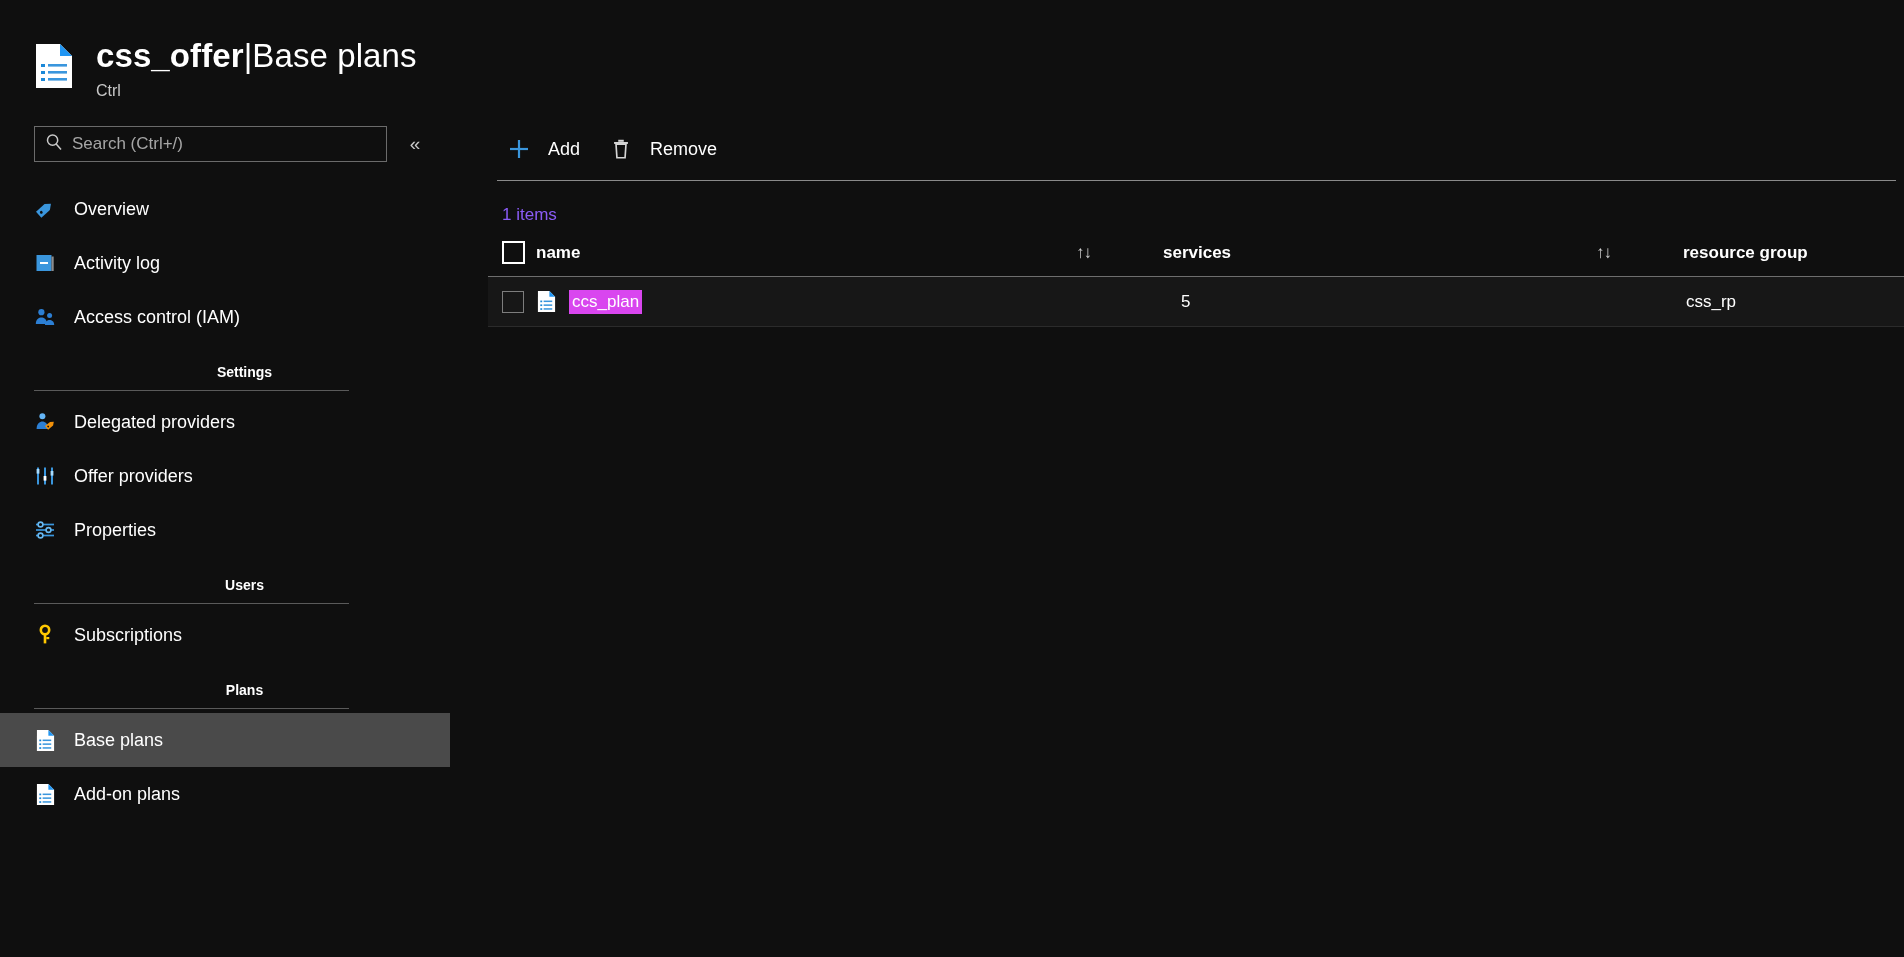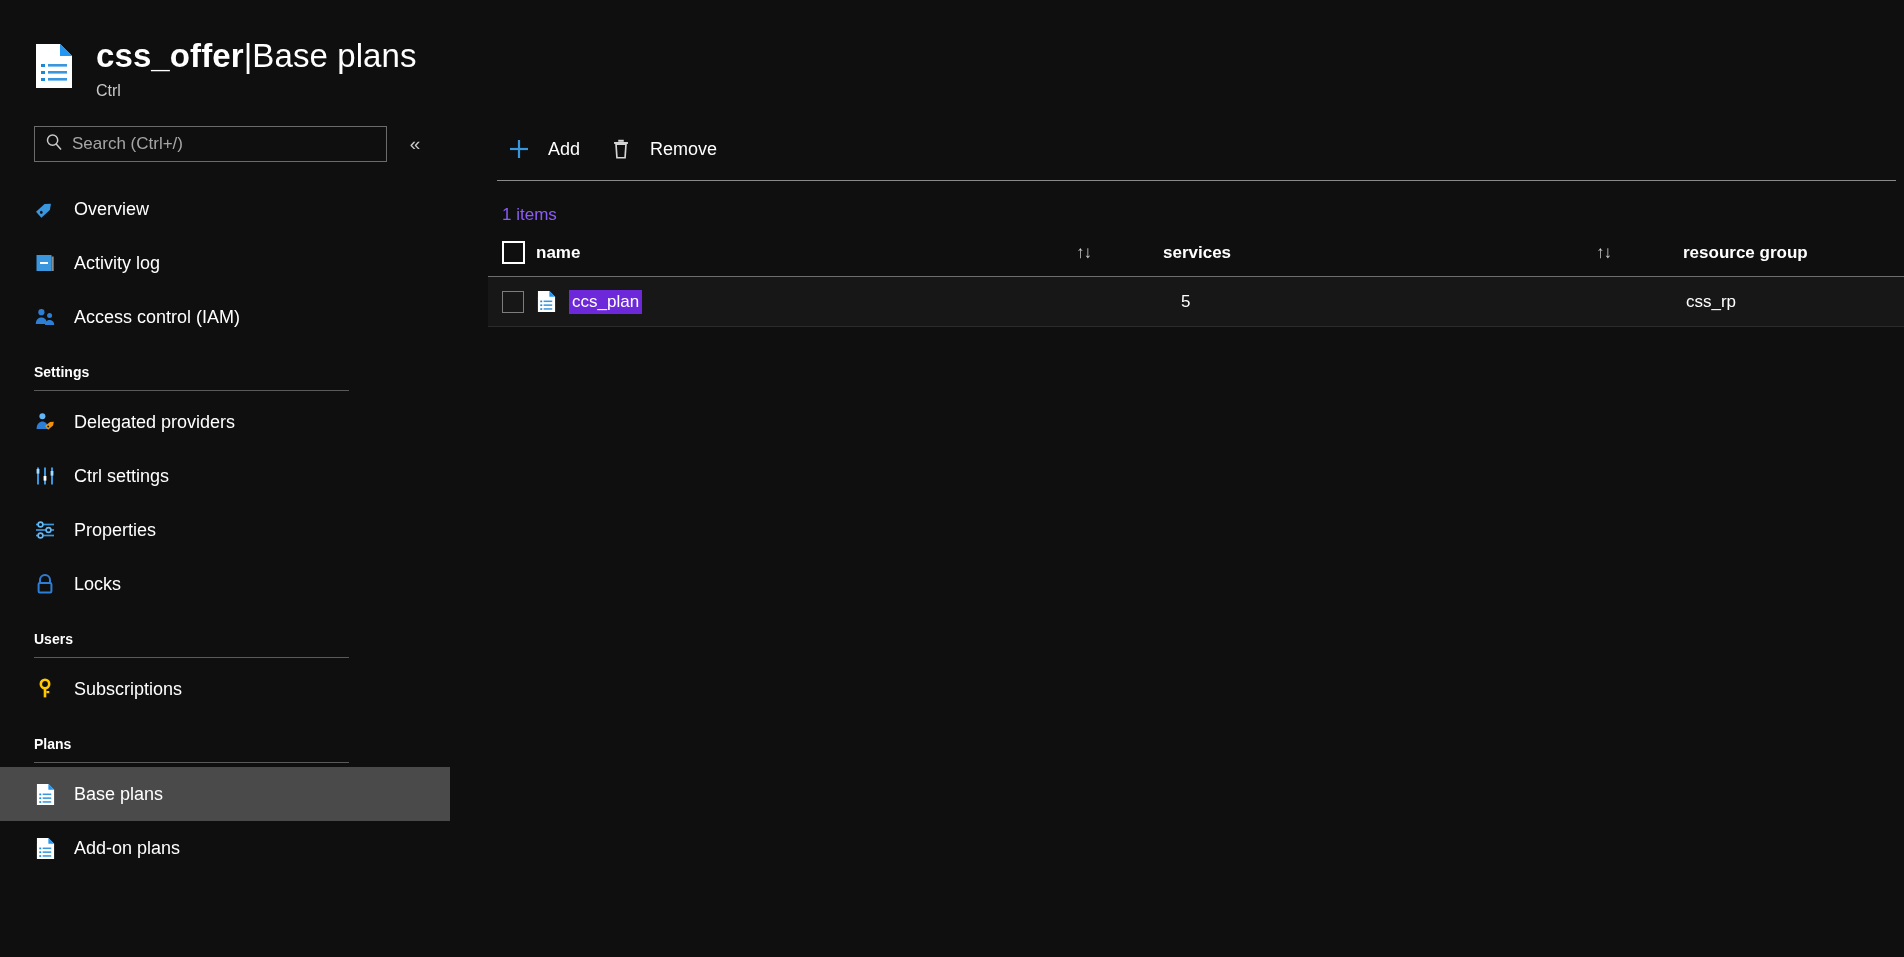--- a/index.html
+++ b/index.html
@@ -17,21 +17,21 @@
   .header-icon { width: 44px; height: 48px; margin-right: 20px; margin-top: 6px; flex: 0 0 auto; }
   .header-text { display: flex; flex-direction: column; }
   .title { font-size: 33px; font-weight: 600; line-height: 40px; letter-spacing: 0.1px; color: #ffffff; white-space: nowrap; }
   .title .plain { font-weight: 400; }
   .subtitle { font-size: 16px; color: #c8c8c8; margin-top: 6px; font-weight: 400; }
 
   
   .body { display: flex; flex: 1 1 auto; min-height: 0; }
 
   
-  .sidebar { width: 455px; flex: 0 0 455px; position: relative; padding-top: 2px; }
+  .sidebar { width: 455px; flex: 0 0 455px; position: relative; padding-top: 2px; text-align: center; }
   .search-row { display: flex; align-items: center; padding: 0 0 0 34px; height: 44px; }
   .search-box {
     width: 353px; height: 36px; border: 1px solid #6b6b6b; background: #0f0f0f;
     display: flex; align-items: center; padding: 0 10px; gap: 9px;
   }
   .search-box .ph { font-size: 17px; color: #a6a6a6; }
   .collapse-btn {
     width: 40px; height: 36px; display: flex; align-items: center; justify-content: center;
     color: #c9c9c9; font-size: 19px; margin-left: 8px;
   }
@@ -66,21 +66,21 @@
   .col-name  { width: 540px; }
   .col-sort1 { width: 60px; text-align: right; }
   .col-svc   { width: 460px; padding-left: 27px !important; }
   .col-sort2 { width: 60px; text-align: right; }
   .col-rg    { width: 292px; padding-left: 27px !important; }
 
   .chk { width: 23px; height: 23px; border: 2px solid #ffffff; background: transparent; display: block; }
   .chk.row { border: 1px solid #7d7d7d; width: 22px; height: 22px; }
   .sort-ico { font-size: 17px; color: #d0d0d0; letter-spacing: -1px; padding-right: 8px; display: inline-block; }
   .name-cell { display: flex; align-items: center; gap: 11px; }
-  .name-sel { background: #6d28d9; color: #ffffff; padding: 2px 3px; font-size: 17px; }
+  .name-sel { background: #d946ef; color: #ffffff; padding: 2px 3px; font-size: 17px; }
   .svc-val { padding-left: 18px; }
   .rg-val { padding-left: 3px; }
   .doc-sm { width: 22px; height: 24px; flex: 0 0 22px; }
 </style>
 </head>
 <body>
 
 <div class="page">
 
   <div class="header">
@@ -181,46 +181,37 @@
           <span class="nav-icon">
             <svg viewBox="0 0 22 22" width="22" height="22">
               <line x1="4" y1="2.5" x2="4" y2="19.5" stroke="#3a96dd" stroke-width="2"></line>
               <line x1="11" y1="2.5" x2="11" y2="19.5" stroke="#3a96dd" stroke-width="2"></line>
               <line x1="18" y1="2.5" x2="18" y2="19.5" stroke="#3a96dd" stroke-width="2"></line>
               <rect x="2.6" y="4" width="2.8" height="4.6" fill="#a8dcff"></rect>
               <rect x="9.6" y="11" width="2.8" height="4.6" fill="#ffffff"></rect>
               <rect x="16.6" y="6" width="2.8" height="4.6" fill="#a8dcff"></rect>
             </svg>
           </span>
-          <span>Ctrl settings</span>
+          <span>Offer providers</span>
         </div>
 
         <div class="nav-item">
           <span class="nav-icon">
             <svg viewBox="0 0 22 22" width="22" height="22">
               <line x1="2" y1="5.5" x2="20" y2="5.5" stroke="#3a96dd" stroke-width="1.7"></line>
               <line x1="2" y1="11" x2="20" y2="11" stroke="#3a96dd" stroke-width="1.7"></line>
               <line x1="2" y1="16.5" x2="20" y2="16.5" stroke="#3a96dd" stroke-width="1.7"></line>
               <circle cx="6.5" cy="5.5" r="2.4" fill="#0f0f0f" stroke="#68b8f0" stroke-width="1.6"></circle>
               <circle cx="14.5" cy="11" r="2.4" fill="#0f0f0f" stroke="#68b8f0" stroke-width="1.6"></circle>
               <circle cx="6.5" cy="16.5" r="2.4" fill="#0f0f0f" stroke="#68b8f0" stroke-width="1.6"></circle>
             </svg>
           </span>
           <span>Properties</span>
         </div>
 
-        <div class="nav-item">
-          <span class="nav-icon">
-            <svg viewBox="0 0 22 22" width="22" height="22">
-              <path d="M6 10 V7 A5 5 0 0 1 16 7 V10" fill="none" stroke="#2c7fd4" stroke-width="2"></path>
-              <rect x="4.6" y="10" width="12.8" height="9.4" rx="1.2" fill="none" stroke="#2c7fd4" stroke-width="2"></rect>
-            </svg>
-          </span>
-          <span>Locks</span>
-        </div>
 
         <div class="nav-section">
           <div class="sec-label">Users</div>
           <div class="sec-rule"></div>
         </div>
 
         <div class="nav-item">
           <span class="nav-icon">
             <svg viewBox="0 0 22 22" width="22" height="22">
               <circle cx="11" cy="6" r="4.2" fill="none" stroke="#ffc800" stroke-width="2.6"></circle>

